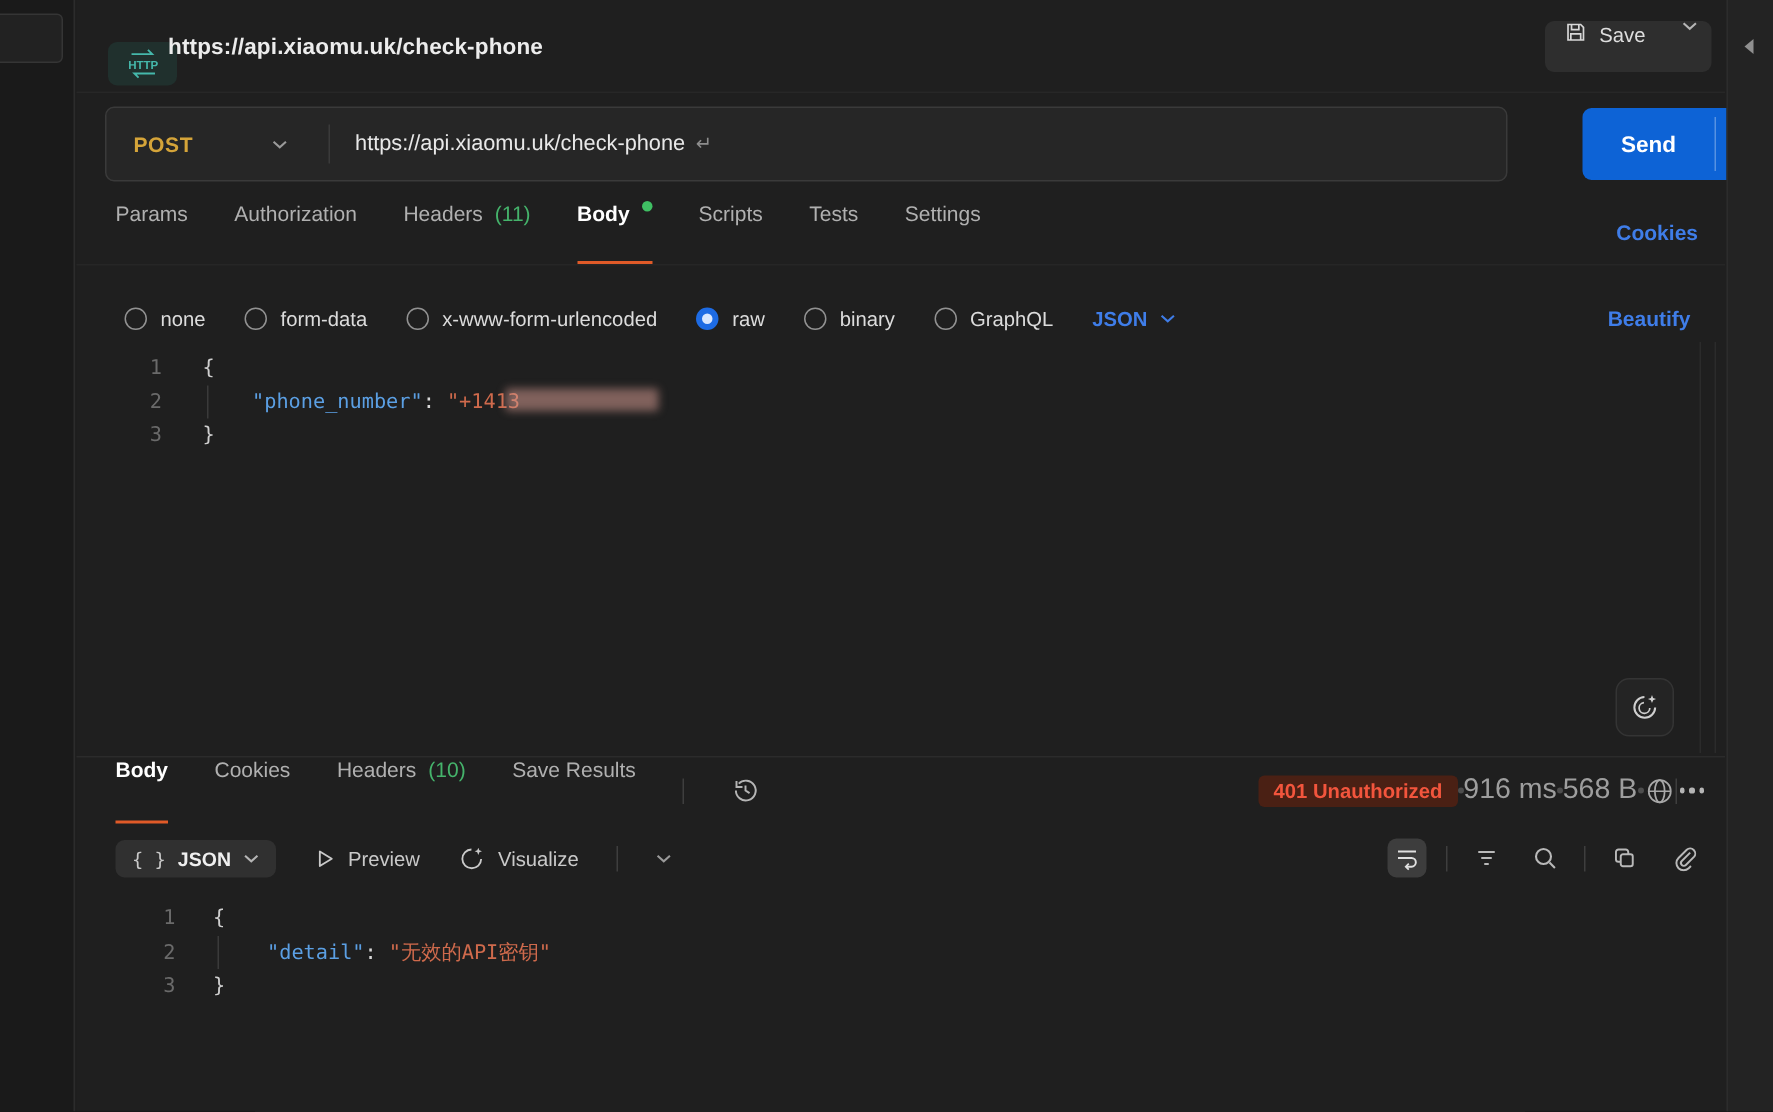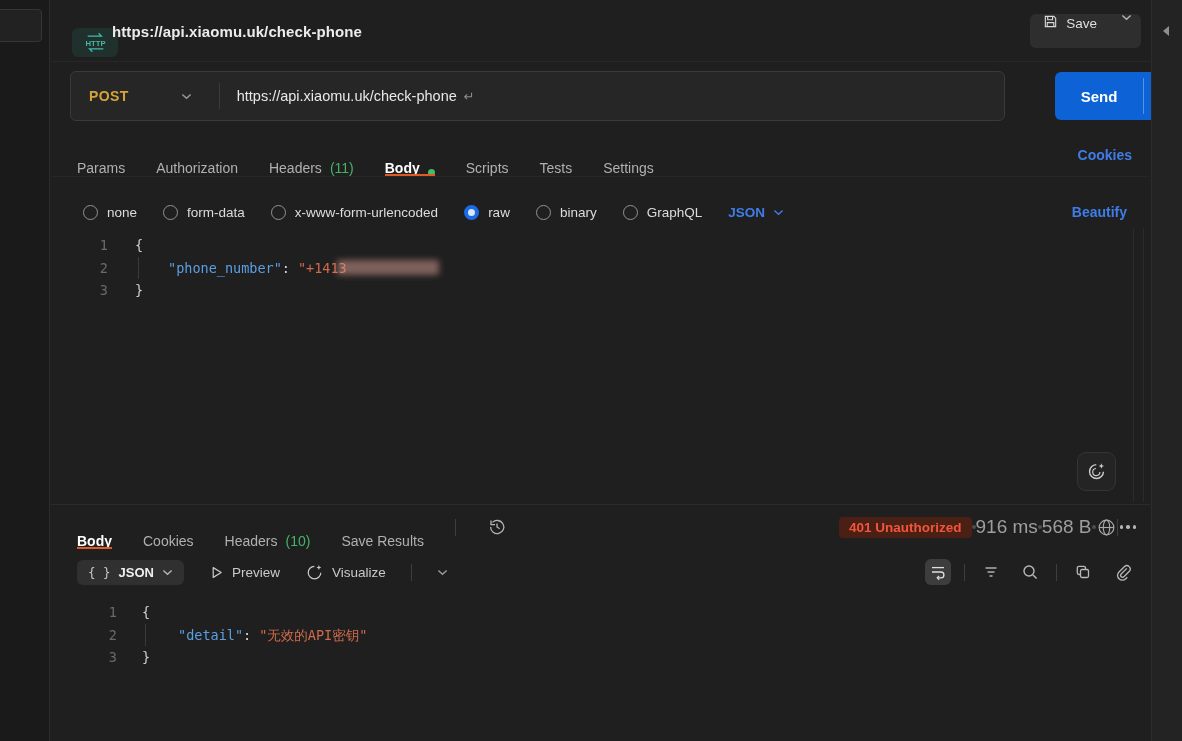--- a/index.html
+++ b/index.html
@@ -48,21 +48,21 @@
   .enter-hint{margin-left:7px;font-size:13px;color:#8d8d8d;}
   .send-btn{position:absolute;left:964px;top:72px;width:126px;height:48px;background:var(--send);border-radius:6px;
     display:flex;align-items:stretch;overflow:hidden;margin-left:40px;}
   .send-main{flex:1;display:flex;align-items:center;justify-content:center;font-size:15px;font-weight:700;color:#fff;cursor:pointer;}
   .send-div{width:1px;background:rgba(255,255,255,.3);margin:6px 0;}
   .send-caret{width:37px;display:flex;align-items:center;justify-content:center;cursor:pointer;}
 
   
   .req-tabs{position:absolute;left:0;top:134px;right:0;height:43px;display:flex;align-items:center;
     padding-left:26px;gap:31px;border-bottom:1px solid #262626;}
-  .tab{position:relative;height:100%;display:flex;align-items:flex-end;gap:8px;font-size:14px;color:var(--txt-dim);cursor:pointer;}
+  .tab{position:relative;height:100%;display:flex;align-items:flex-start;gap:8px;font-size:14px;color:var(--txt-dim);cursor:pointer;}
   .tab .count{color:var(--green);}
   .tab.active{color:#ffffff;font-weight:600;}
   .tab.active::after{content:"";position:absolute;left:0;right:0;bottom:0;height:2px;background:var(--orange);}
   .green-dot{width:7px;height:7px;border-radius:50%;background:var(--green-dot);}
   .cookies-link{position:absolute;right:18px;top:0;height:100%;display:flex;align-items:center;
     color:var(--blue);font-size:14px;font-weight:600;cursor:pointer;}
 
   
   .body-type{position:absolute;left:0;top:177px;right:0;height:43px;display:flex;align-items:flex-end;padding-left:32px;gap:26px;}
   .radio-item{display:flex;align-items:center;gap:9px;font-size:13.5px;color:#dcdcdc;cursor:pointer;}

